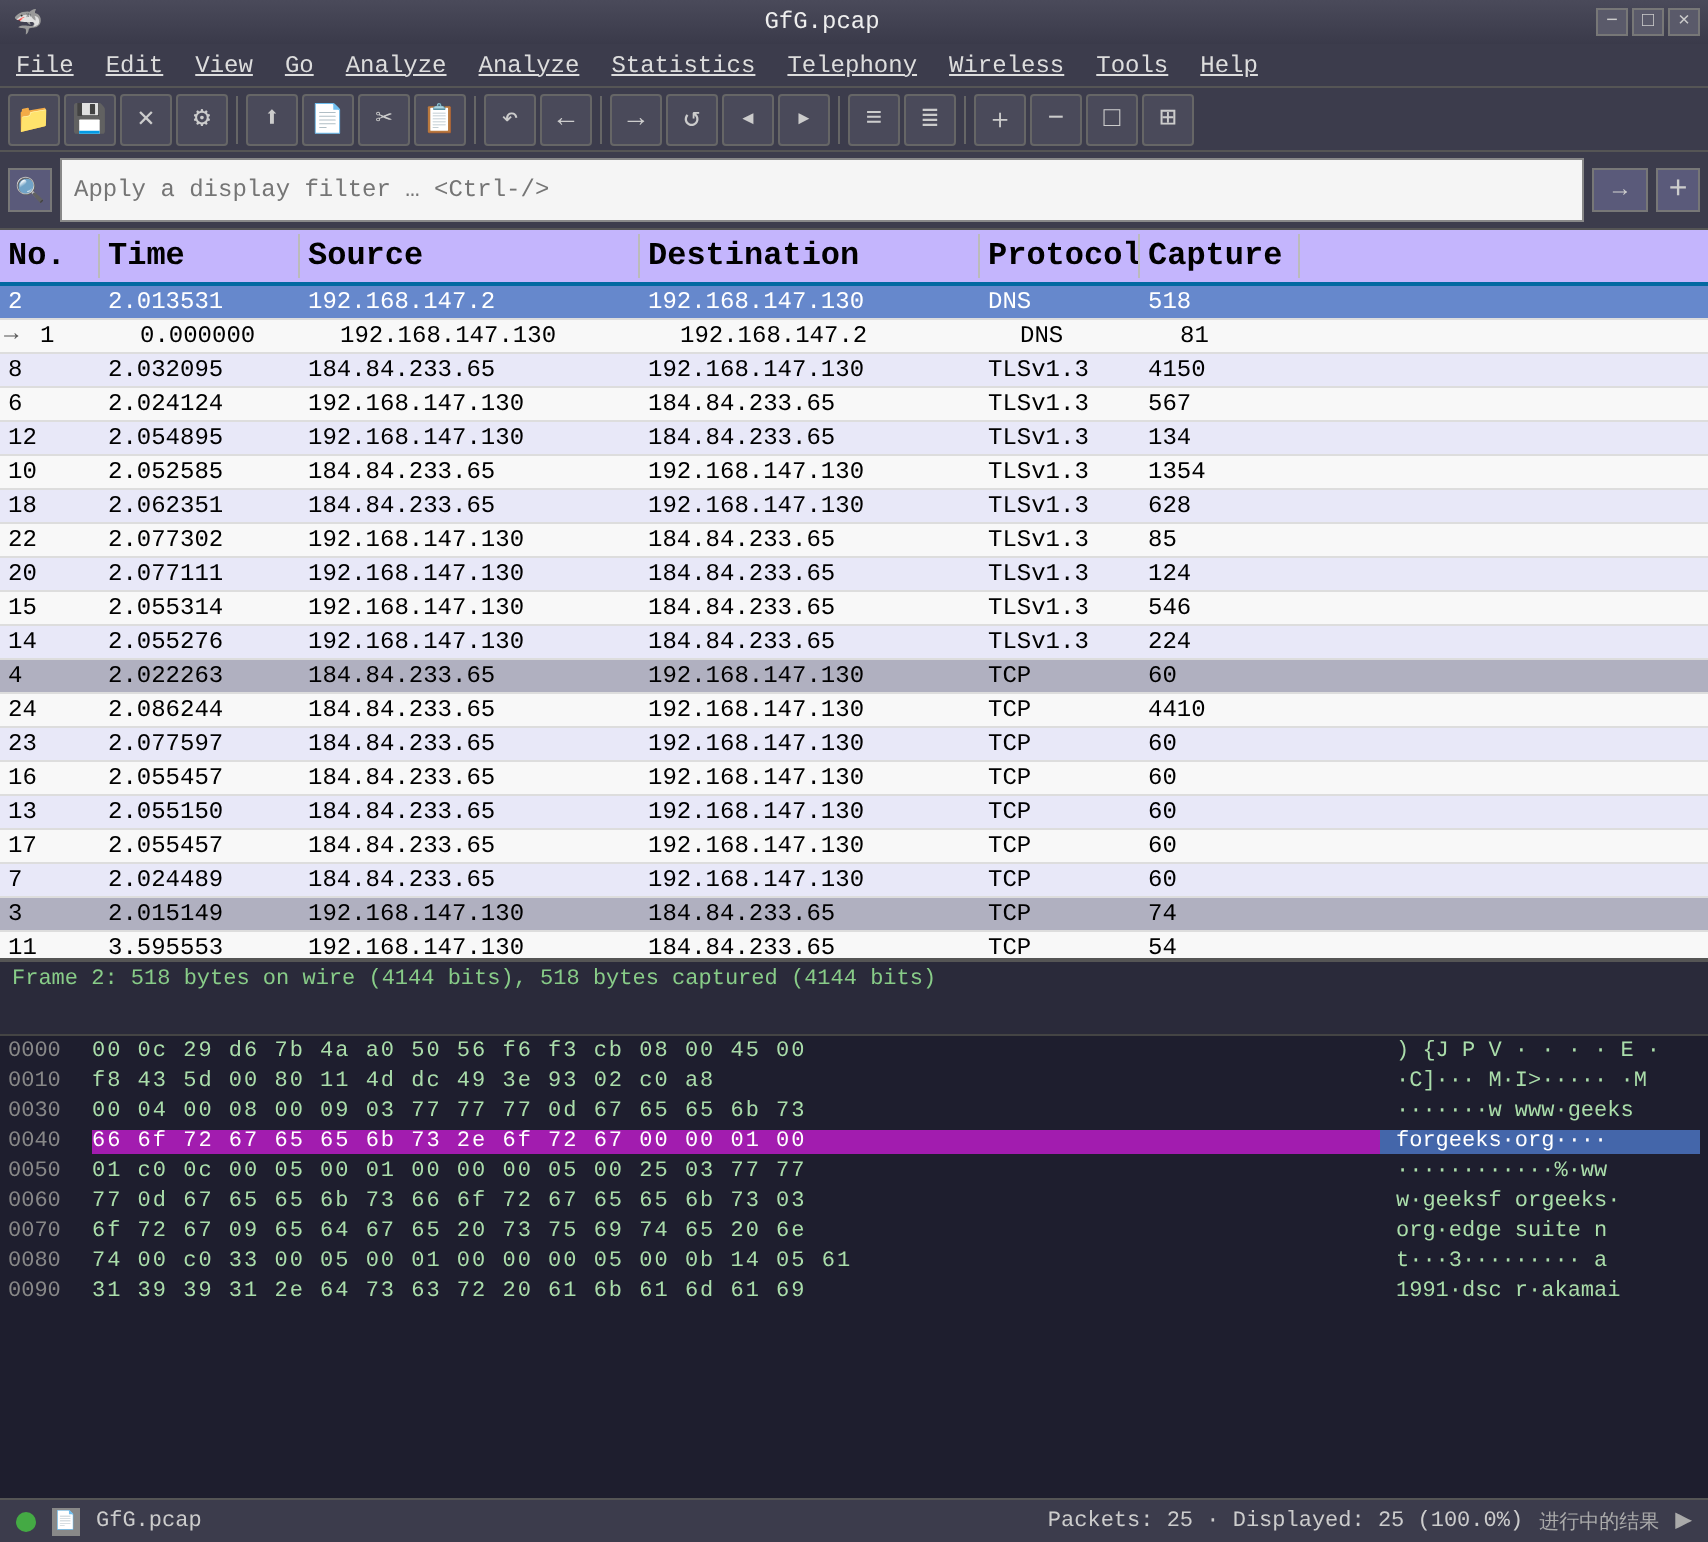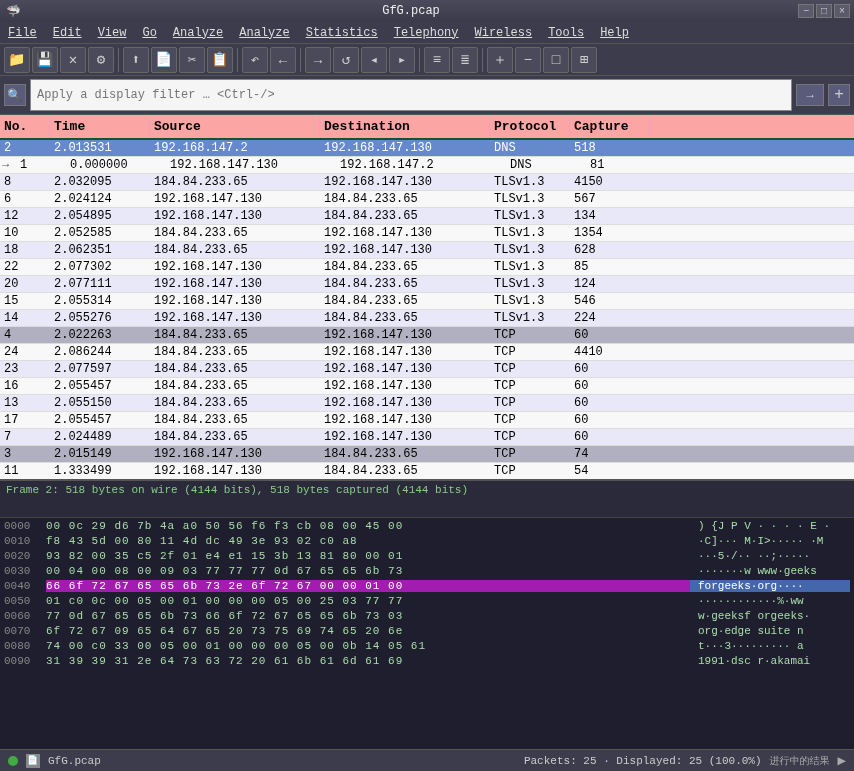--- a/index.html
+++ b/index.html
@@ -141,24 +141,24 @@
       overflow: hidden;
       background: #f0f0f0;
       color: #000;
       display: flex;
       flex-direction: column;
       min-height: 0;
     }
     .packet-header {
       display: grid;
       grid-template-columns: 50px 100px 170px 170px 80px 80px;
-      background: #fca5a5;
-      border-bottom: 2px solid #14532d;
+      background: #c4b5fd;
+      border-bottom: 2px solid #0369a1;
       font-weight: bold;
-      font-size: 13px;
+      font-size: 16px;
       padding: 2px 0;
       flex-shrink: 0;
     }
     .packet-header-cell {
       padding: 2px 4px;
       border-right: 1px solid #bbb;
       overflow: hidden;
     }
     .packet-rows {
       flex: 1;
@@ -514,21 +514,21 @@
       <div class="packet-row selected-gray">
         <div class="packet-cell">3</div>
         <div class="packet-cell">2.015149</div>
         <div class="packet-cell">192.168.147.130</div>
         <div class="packet-cell">184.84.233.65</div>
         <div class="packet-cell">TCP</div>
         <div class="packet-cell">74</div>
       </div>
       <div class="packet-row bg-white">
         <div class="packet-cell">11</div>
-        <div class="packet-cell">1.333499</div>
+        <div class="packet-cell">3.595553</div>
         <div class="packet-cell">192.168.147.130</div>
         <div class="packet-cell">184.84.233.65</div>
         <div class="packet-cell">TCP</div>
         <div class="packet-cell">54</div>
       </div>
       <div class="packet-row bg-light">
         <div class="packet-cell">9</div>
         <div class="packet-cell">2.032117</div>
         <div class="packet-cell">192.168.147.130</div>
         <div class="packet-cell">184.84.233.65</div>
@@ -543,25 +543,20 @@
   <div class="hex-view" id="hex-view">
       <div class="hex-row">
         <span class="hex-offset">0000</span>
         <span class="hex-bytes">00 0c 29 d6 7b 4a a0 50  56 f6 f3 cb 08 00 45 00</span>
         <span class="hex-ascii">) {J P  V · · · · E ·</span>
       </div>
       <div class="hex-row">
         <span class="hex-offset">0010</span>
         <span class="hex-bytes">f8 43 5d 00 80 11  4d dc 49 3e 93 02 c0 a8</span>
         <span class="hex-ascii">·C]··· M·I&gt;····· ·M</span>
-      </div>
-      <div class="hex-row">
-        <span class="hex-offset">0020</span>
-        <span class="hex-bytes">93 82 00 35 c5 2f 01 e4  e1 15 3b 13 81 80 00 01</span>
-        <span class="hex-ascii">···5·/·· ··;·····</span>
       </div>
       <div class="hex-row">
         <span class="hex-offset">0030</span>
         <span class="hex-bytes">00 04 00 08 00 09 03 77  77 77 0d 67 65 65 6b 73</span>
         <span class="hex-ascii">·······w www·geeks</span>
       </div>
       <div class="hex-row hex-highlight">
         <span class="hex-offset">0040</span>
         <span class="hex-bytes">66 6f 72 67 65 65 6b 73  2e 6f 72 67 00 00 01 00</span>
         <span class="hex-ascii">forgeeks·org····</span>

